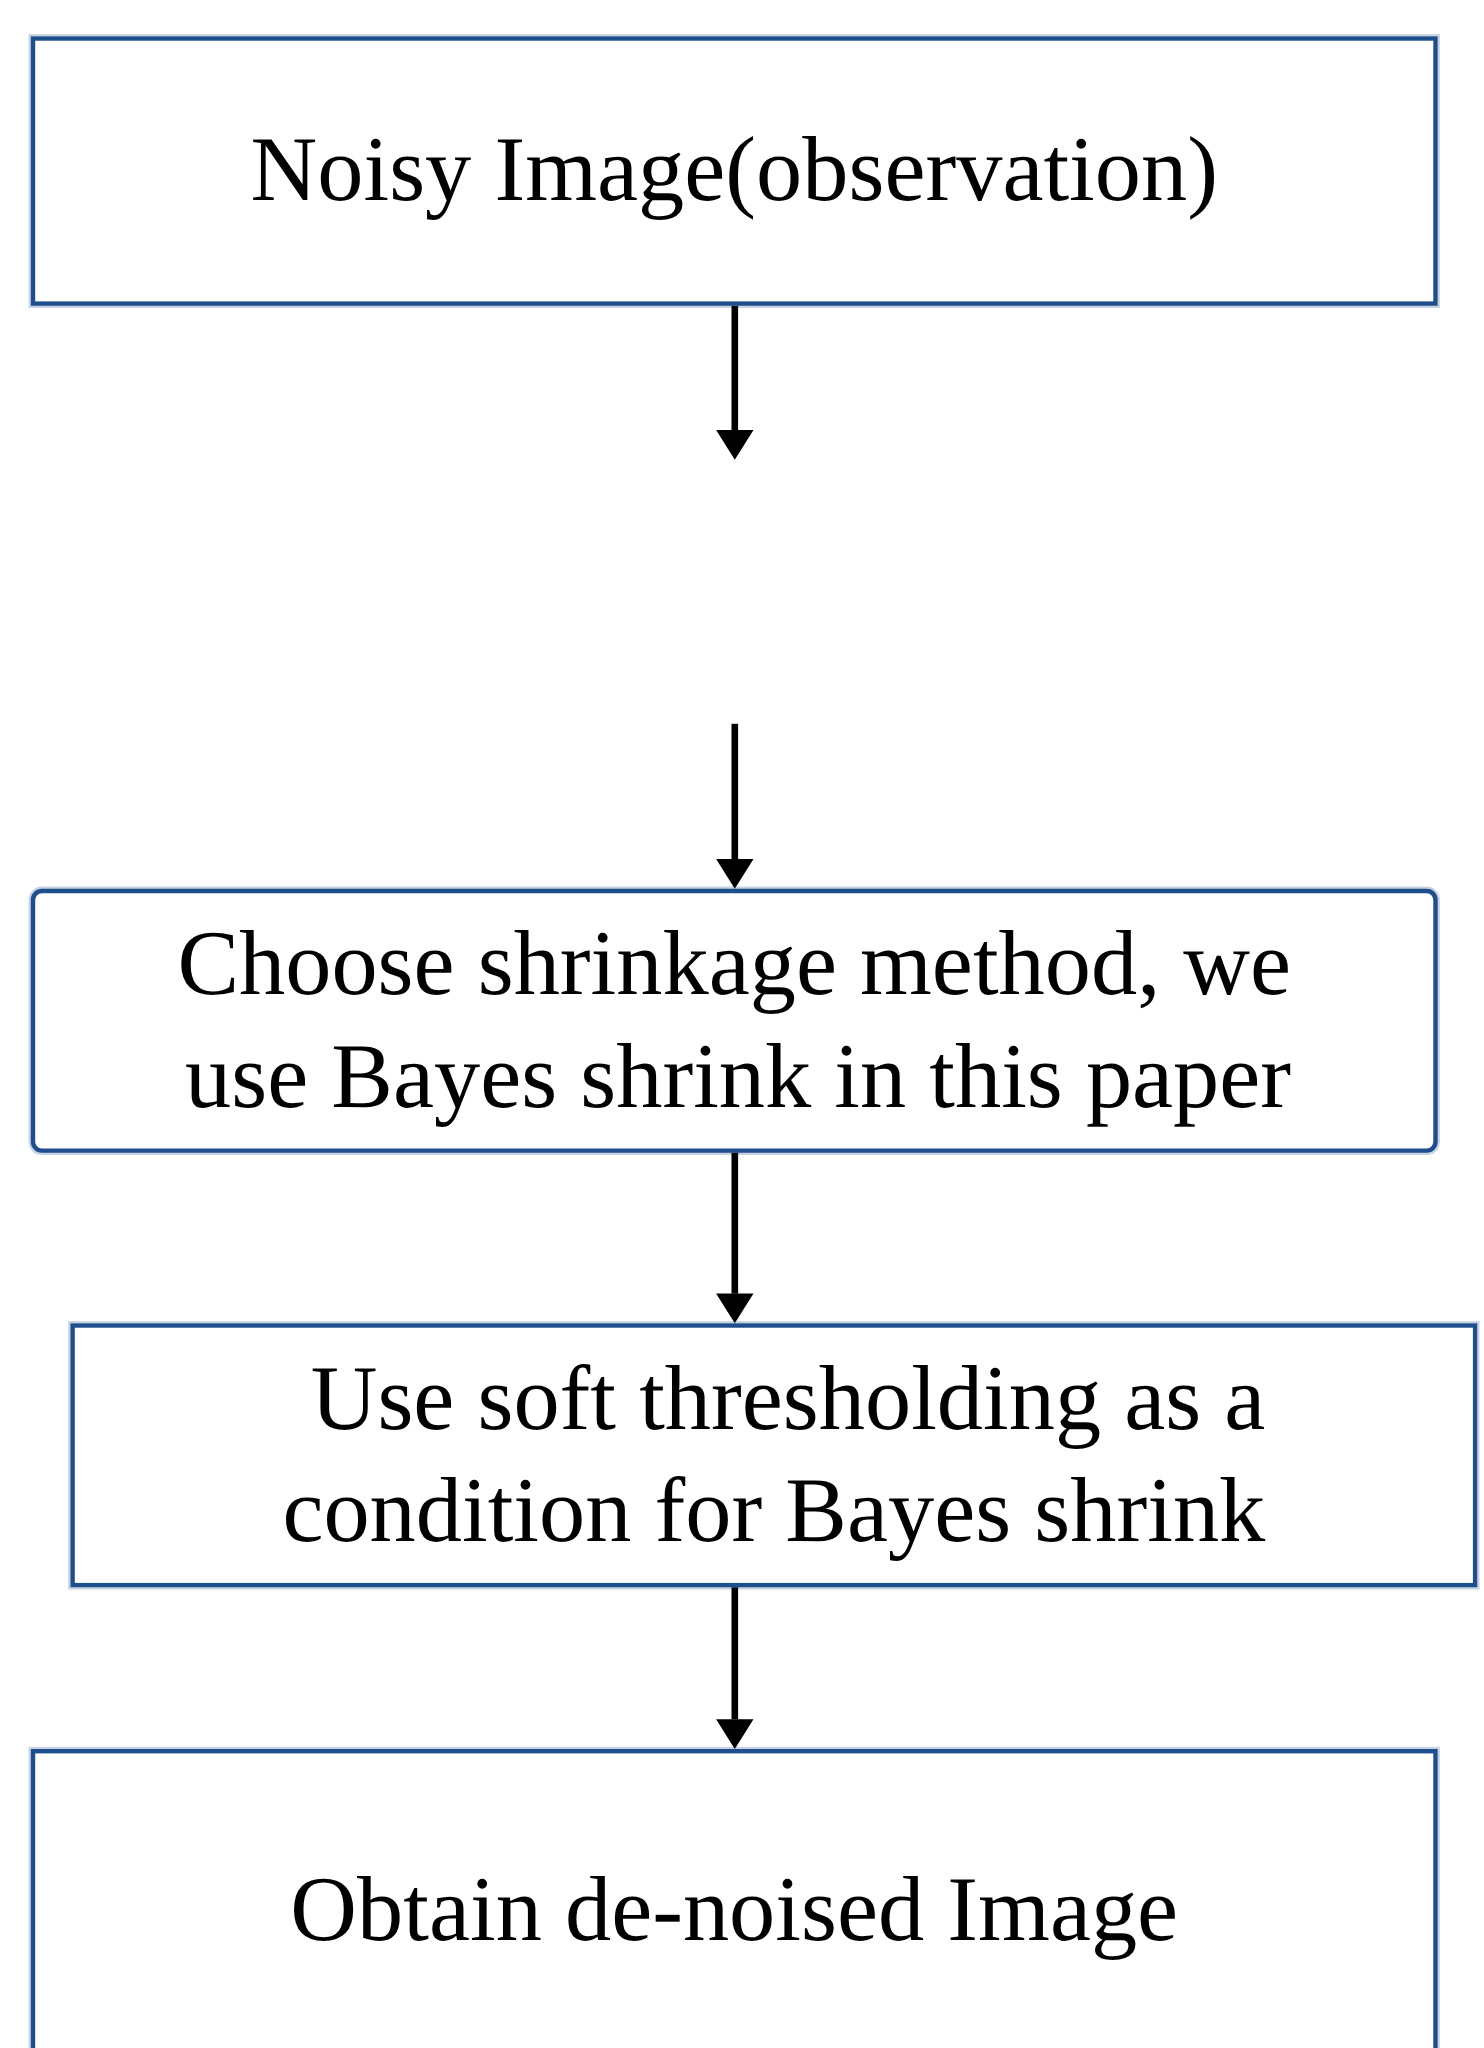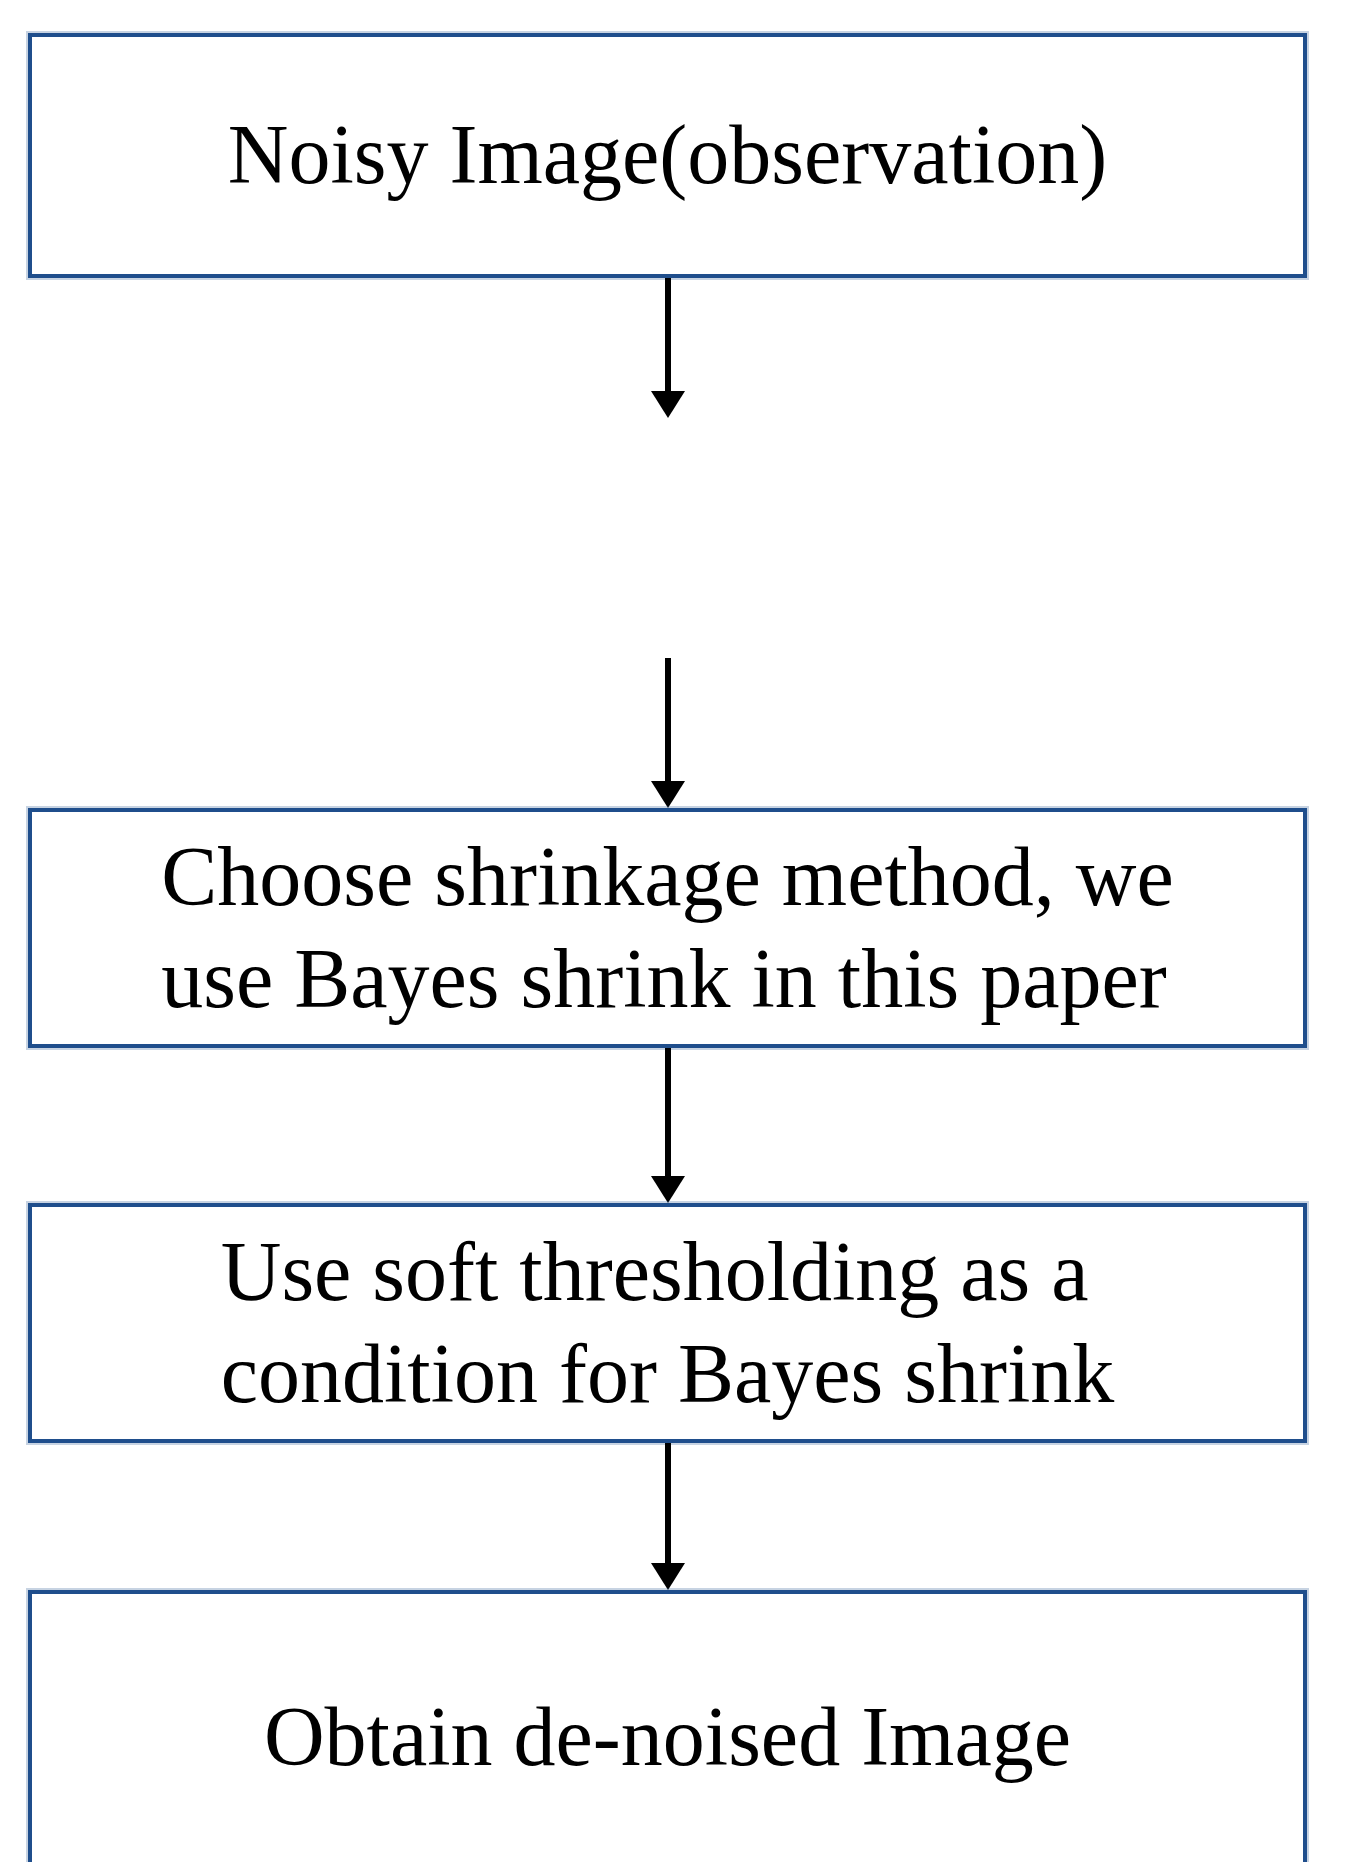--- a/index.html
+++ b/index.html
@@ -23,30 +23,30 @@
   .flow-box {
     position: absolute;
     left: 28px;
     width: 1279px;
     background: var(--box-fill);
     border: 4px solid var(--box-border);
     box-shadow: 0 0 0 2px rgba(31, 78, 140, 0.25);
     display: flex;
     align-items: center;
     justify-content: center;
-    text-align: left;
+    text-align: right;
     font-size: 84px;
     line-height: 1.22;
     color: var(--text-color);
     white-space: pre-line;
   }
   #box-1 { top: 33px;   height: 245px; }
   #box-2 { top: 418px;  height: 240px; }
-  #box-3 { top: 808px;  height: 240px; }
-  #box-4 { top: 1203px; height: 240px; }
+  #box-3 { top: 808px;  height: 240px; border-radius: 10px; }
+  #box-4 { top: 1203px; height: 240px; margin-left: 36px; }
   #box-5 { top: 1590px; height: 295px; }
 
   .flow-arrow {
     position: absolute;
     left: 650px;
     width: 36px;
     display: flex;
     flex-direction: column;
     align-items: center;
   }

